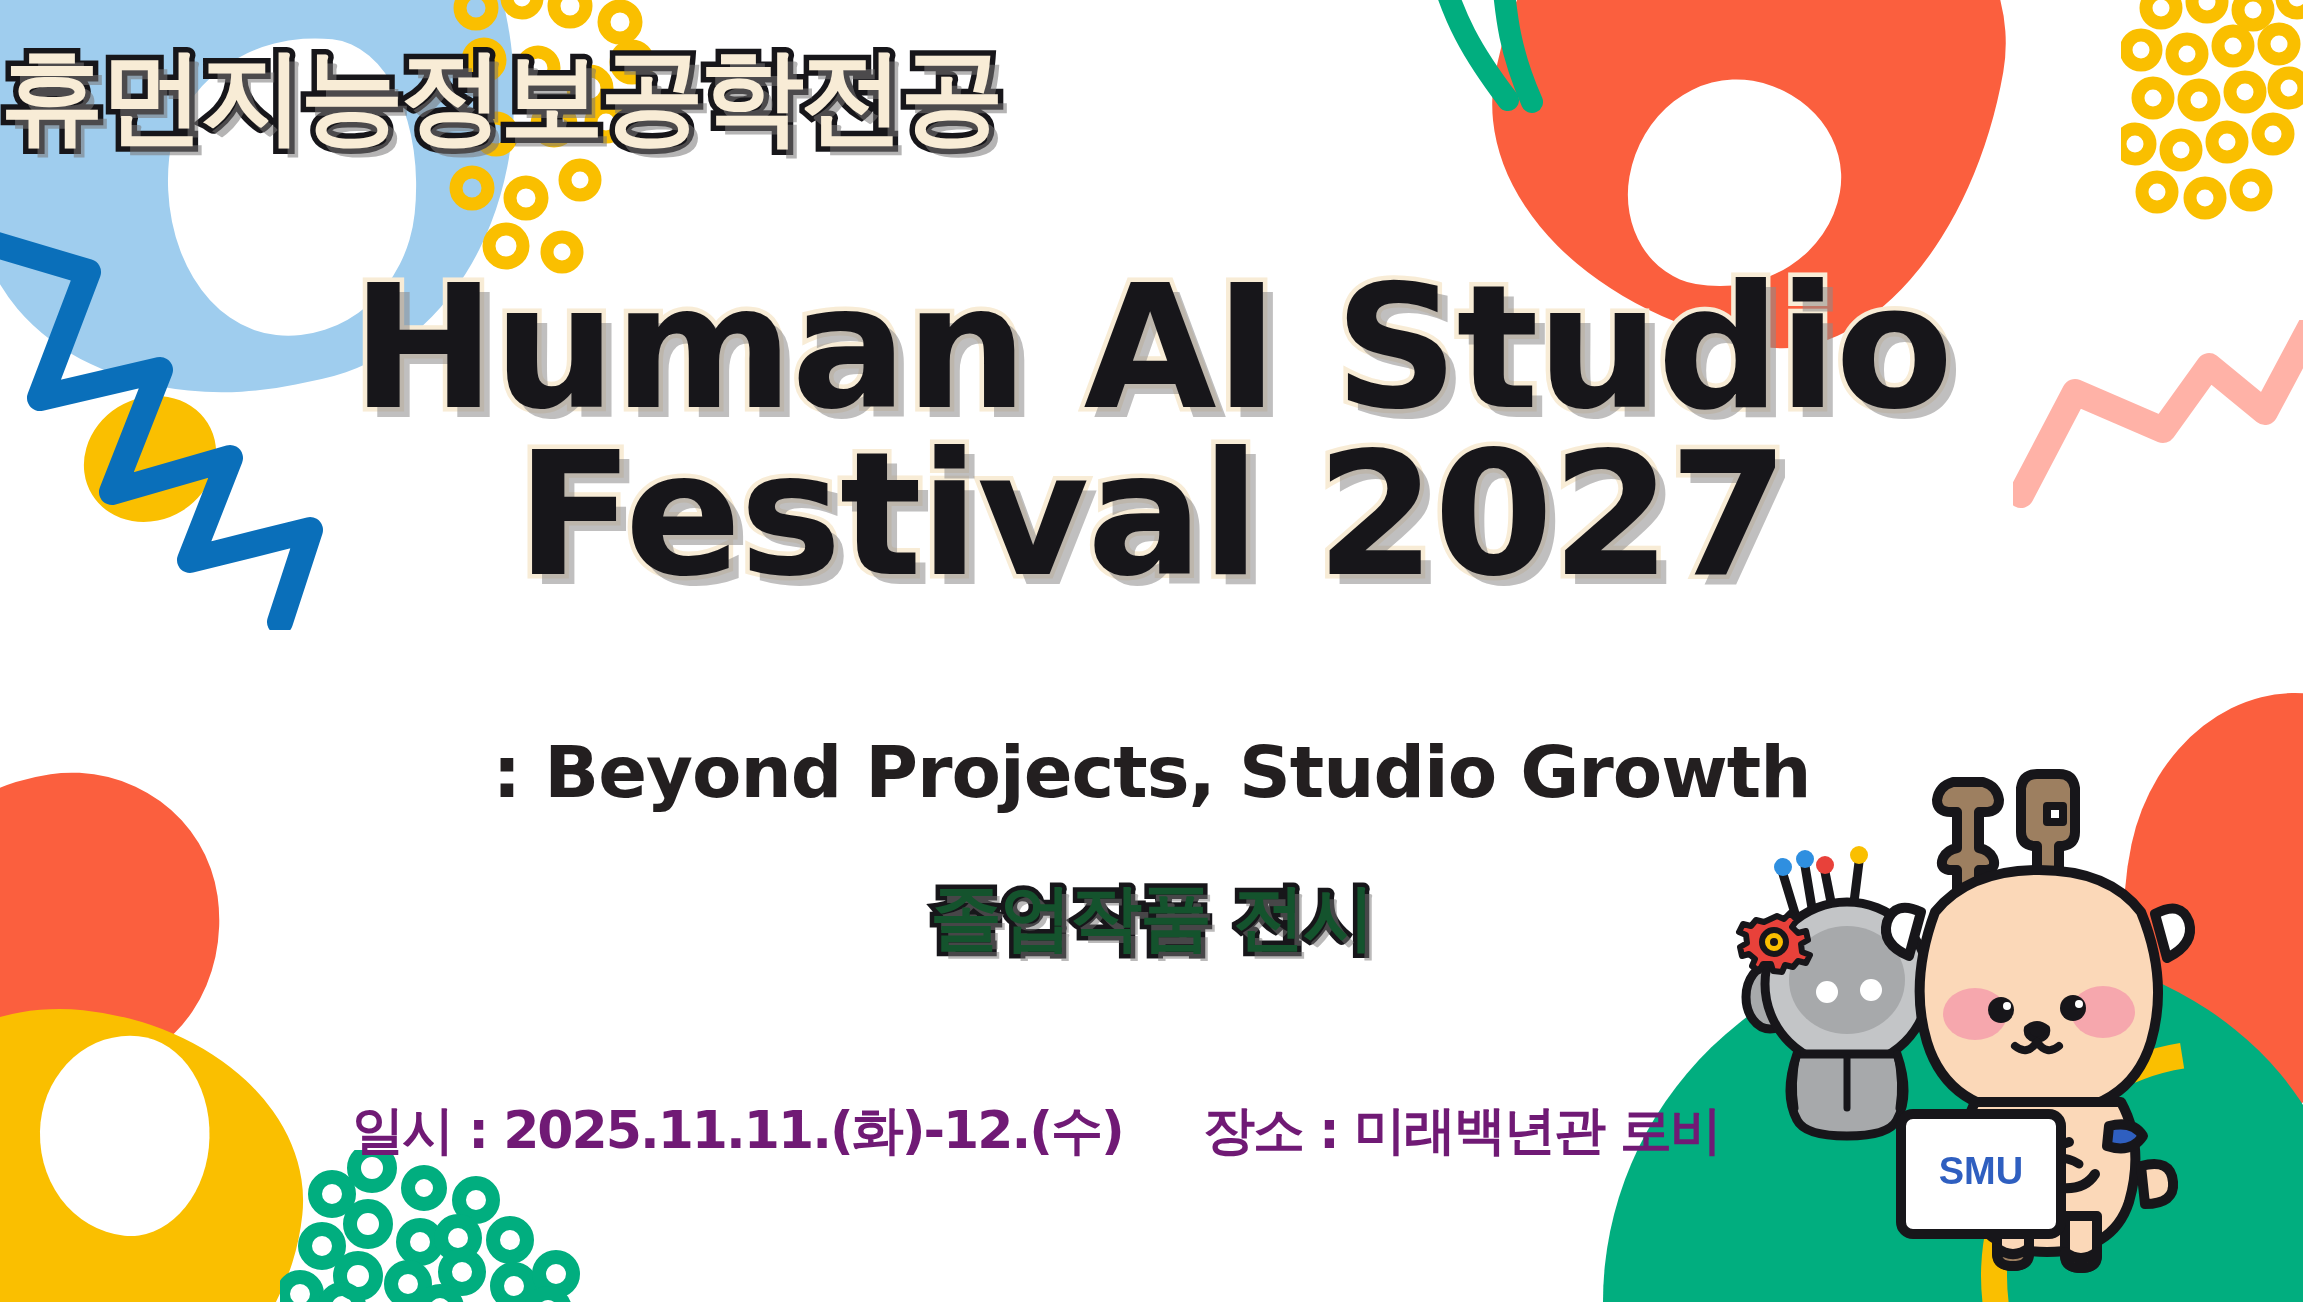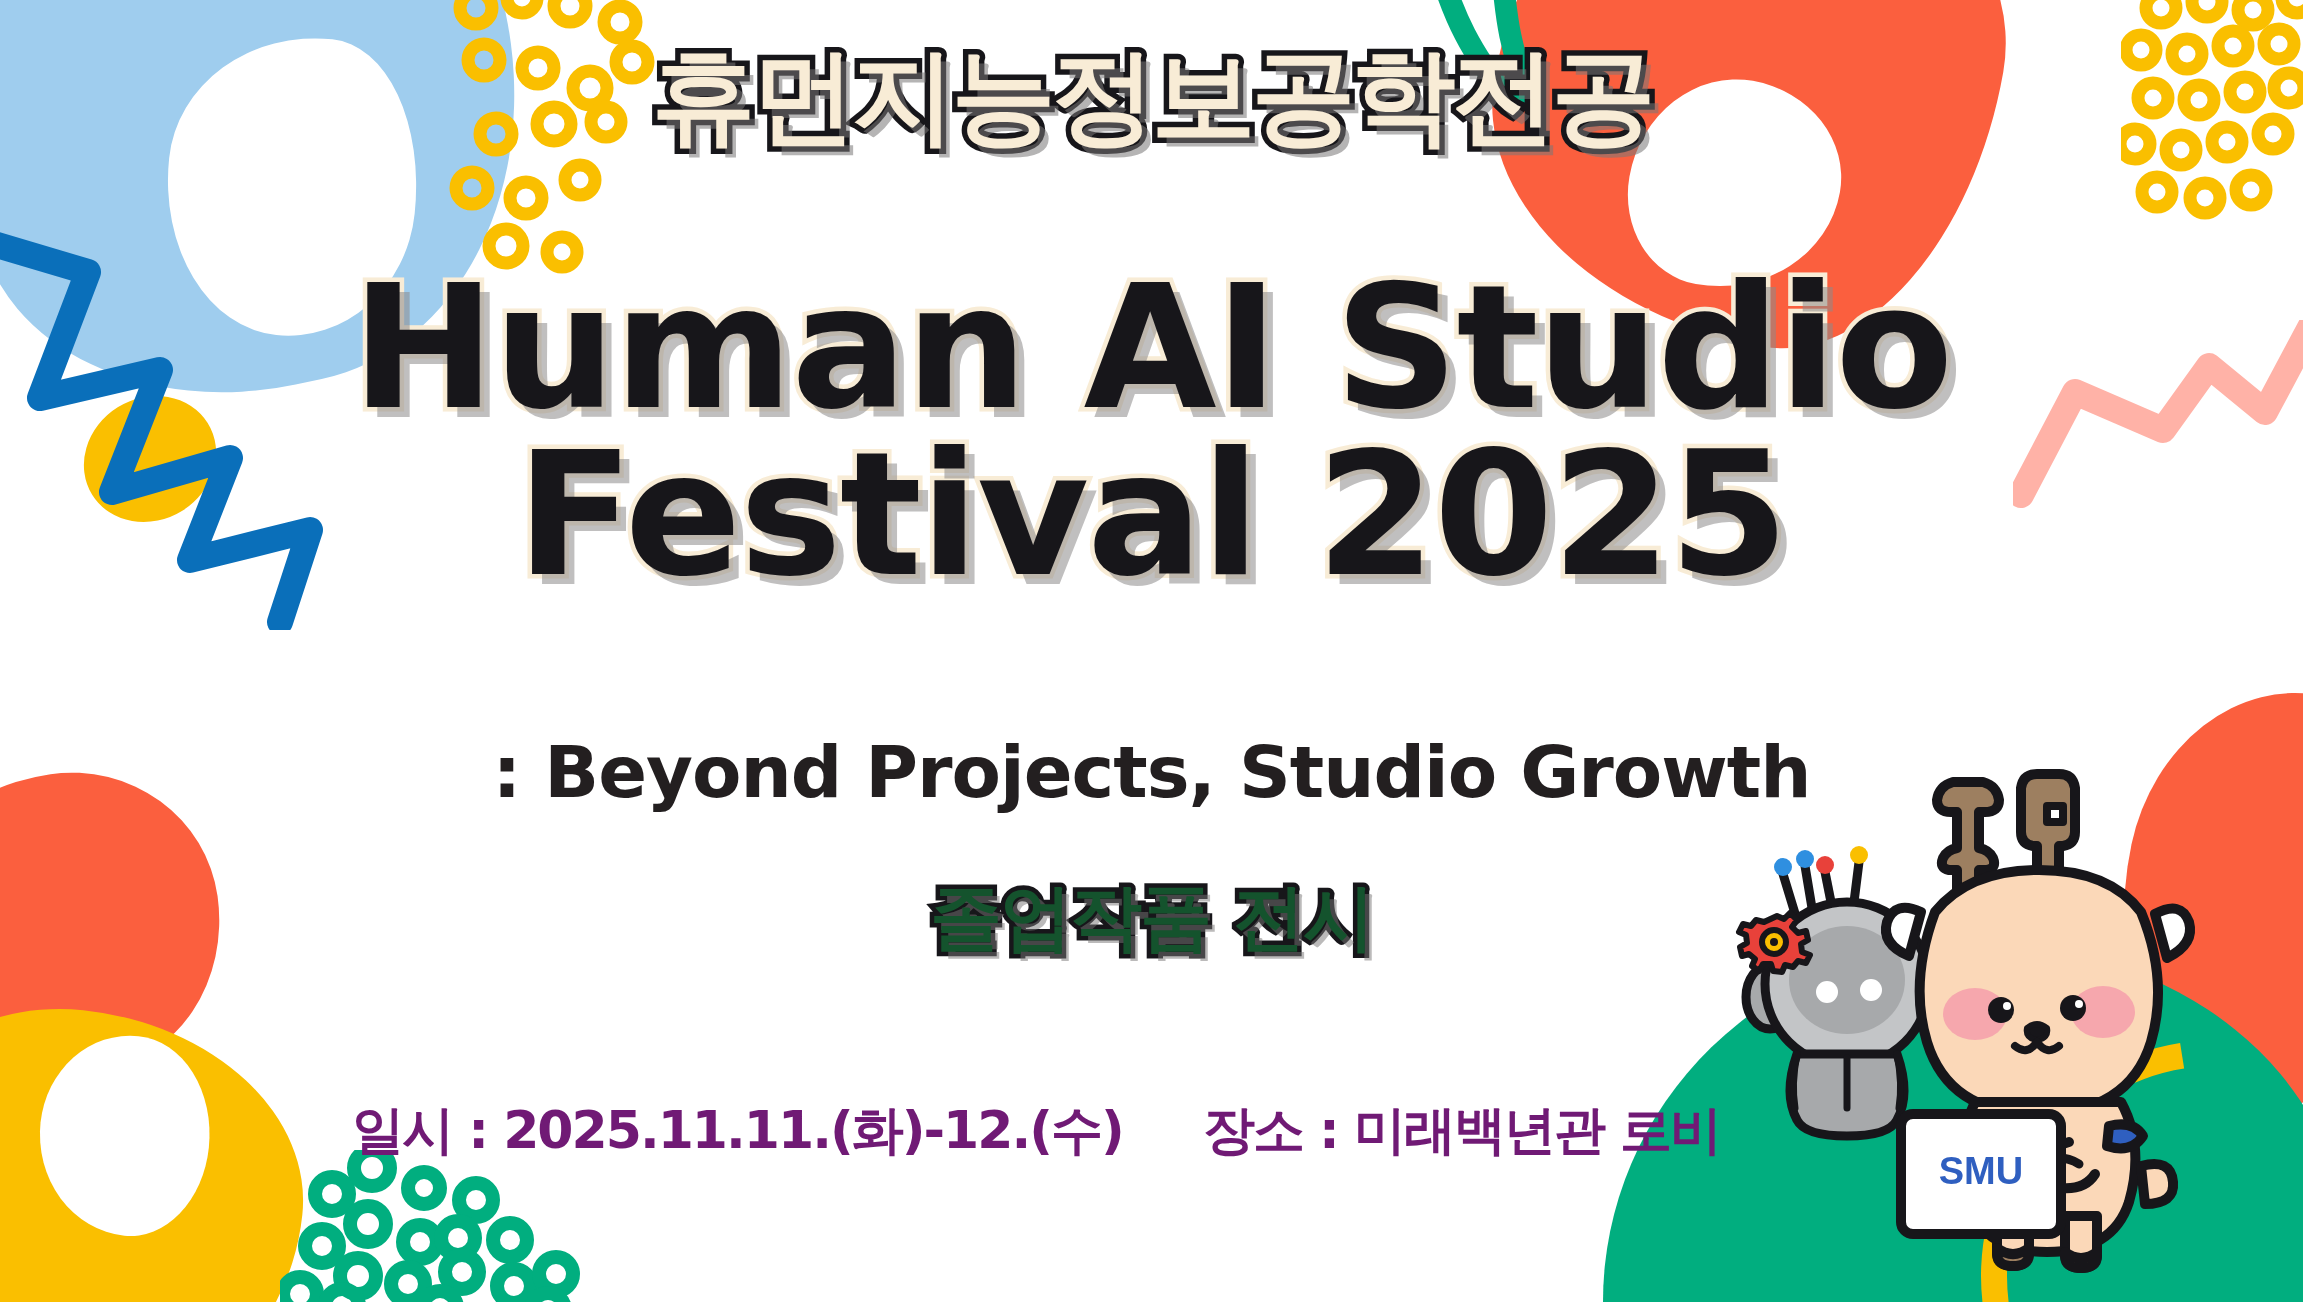--- a/index.html
+++ b/index.html
@@ -116,21 +116,21 @@
   .text-layer {
     position: absolute;
     inset: 0;
     z-index: 5;
   }
 
   .dept {
     position: absolute;
     left: 0; right: 0;
     top: 28px;
-    text-align: center;
+    text-align: left;
     font-family: "DejaVu Sans", sans-serif;
     font-weight: 700;
     font-size: 104px;
     letter-spacing: -4px;
     color: #f8ecd6;
     -webkit-text-stroke: 11px #17161a;
     paint-order: stroke fill;
     text-shadow: 9px 9px 0 rgba(120,118,118,0.55);
   }
 
@@ -294,21 +294,21 @@
         <circle cx="62" cy="156" r="17"></circle>
       <circle cx="160" cy="158" r="17"></circle>
         <circle cx="268" cy="160" r="17"></circle>
     </g>
   </svg>
 
   <div class="text-layer">
     <div class="dept">휴먼지능정보공학전공</div>
 
     <div class="title title-1">Human AI Studio</div>
-    <div class="title title-2">Festival 2025</div>
+    <div class="title title-2">Festival 2027</div>
 
     <div class="subtitle">: Beyond Projects, Studio Growth</div>
 
     <div class="exhibit">졸업작품 전시</div>
 
     <div class="infoline">
       <span>일시 : 2025.11.11.(화)-12.(수)</span>
       <span class="gap"></span>
       <span>장소 : 미래백년관 로비</span>
     </div>

